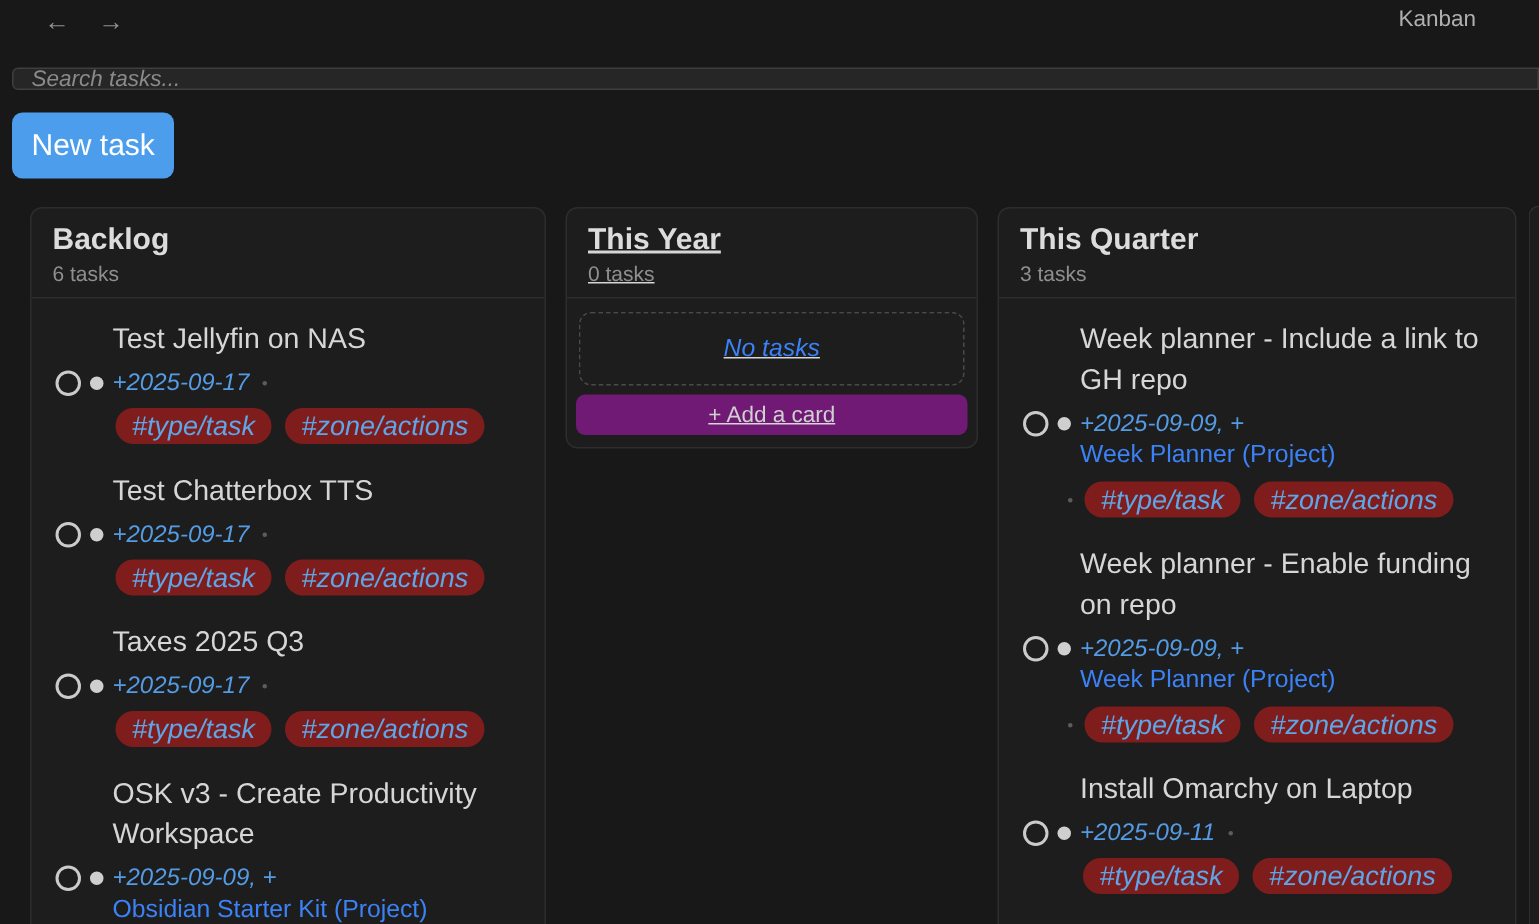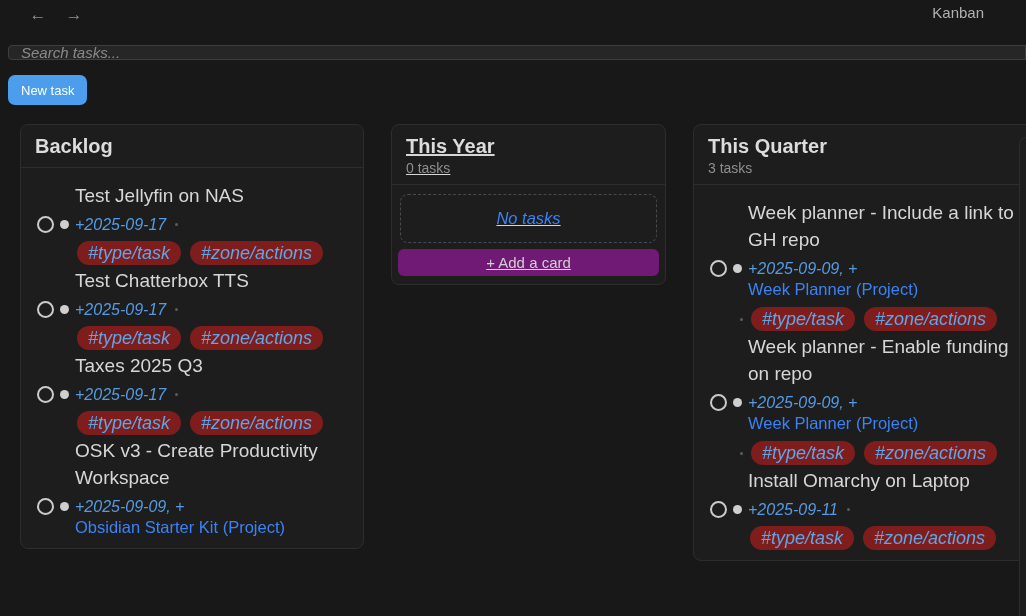--- a/index.html
+++ b/index.html
@@ -28,43 +28,43 @@
     color:#d6d6d6; font-size:15px; font-style:italic;
     padding:0 12px; outline:none;
     font-family:"Liberation Sans","DejaVu Sans",sans-serif;
   }
   .search-input::placeholder { color:#8a8a8a; font-style:italic; }
 
   
   .newtask-row { margin:13px 0 0 8px; }
   .new-task-btn {
     background:#4c9eed; color:#ffffff; border:none; border-radius:7px;
-    font-size:13px; font-weight:500; padding:6px 13px; height:30px; cursor:pointer;
+    font-size:20px; font-weight:500; padding:6px 13px; height:44px; cursor:pointer;
     font-family:"Liberation Sans","DejaVu Sans",sans-serif;
   }
 
   
   .board {
-    display:flex; align-items:flex-start; gap:27px;
+    display:flex; align-items:flex-start; gap:13px;
     padding:19px 16px 0 20px; height:460px;
   }
   .column {
     background:#1d1d1d; border:1px solid #2d2d2d; border-radius:8px;
     display:flex; flex-direction:column; flex:none;
   }
   .col-w-0 { width:344px; max-height:600px; }
   .col-w-1 { width:275px;text-decoration:underline; }
   .col-w-2 { width:346px; }
   .col-header { padding:9px 14px 8px 14px; border-bottom:1px solid #2d2d2d; }
   .col-title { font-size:20px; font-weight:700; color:#dcdcdc; line-height:25px; cursor:text; }
   .col-count { font-size:14px; color:#8f8f8f; margin-top:1px; }
   .col-body { padding:14px 16px 8px 16px; }
 
   
-  .card { margin-bottom:2px; cursor:grab; }
+  .card { margin-bottom:18px; cursor:grab; }
   .card-title { font-size:19px; color:#d6d6d6; line-height:27px; padding-left:38px; }
   .meta-row { display:flex; align-items:center; margin-top:6px; }
   .checkbox-circle {
     width:17px; height:17px; border:2px solid #cbcbcb; border-radius:50%;
     flex:none; cursor:pointer; background:transparent;
   }
   .bullet-dot { width:9px; height:9px; background:#cfcfcf; border-radius:50%; flex:none; margin-left:6px; }
   .meta-text { margin-left:6px; font-size:16px; color:#549be4; cursor:pointer; line-height:19px;font-style:italic; }
   .faint-dot { width:3px; height:3px; background:#5c5c5c; border-radius:50%; flex:none; margin-left:9px; }
   .link-line { padding-left:38px; font-size:16.5px; color:#3b82f6; line-height:21px; margin-top:1px; cursor:pointer; }
@@ -114,20 +114,21 @@
 </div>
 
 <div class="newtask-row">
   <button class="new-task-btn">New task</button>
 </div>
 
 <div class="board" id="board">
     <div class="column col-w-0">
       <div class="col-header">
         <div class="col-title">Backlog</div>
+        <div class="col-count">6 tasks</div>
       </div>
       <div class="col-body">
         <div class="card">
           <div class="card-title">Test Jellyfin on NAS</div>
           <div class="meta-row">
             <div class="checkbox-circle"></div>
             <div class="bullet-dot"></div>
             <span class="meta-text">+2025-09-17</span>
             <span class="faint-dot"></span>
           </div>

